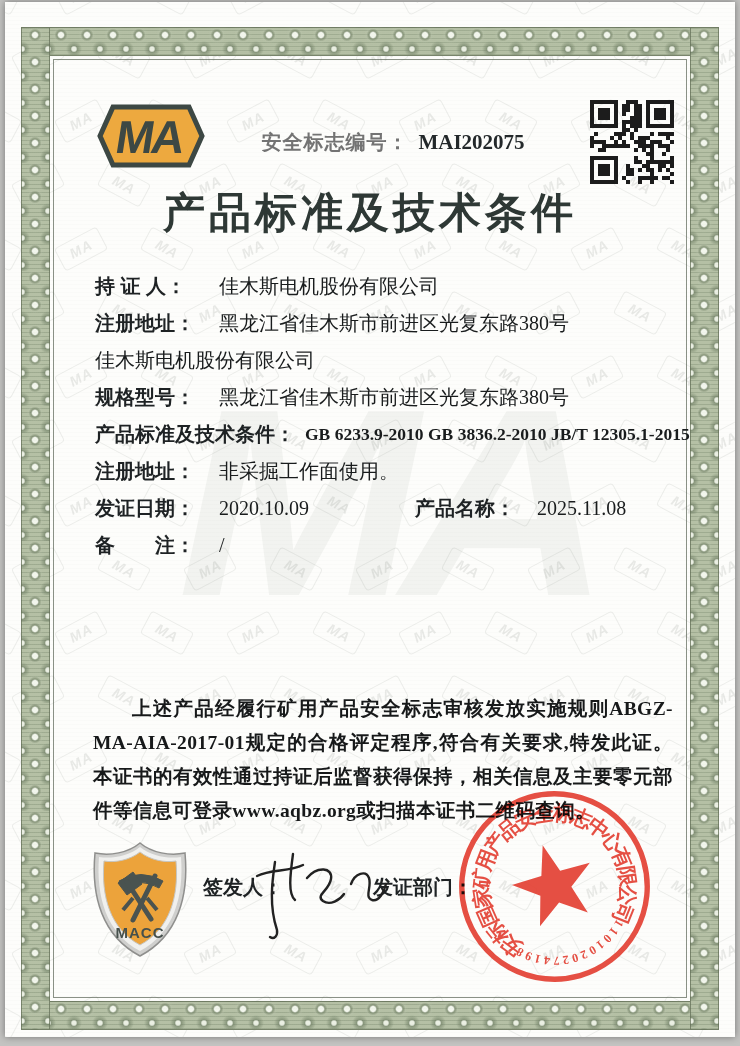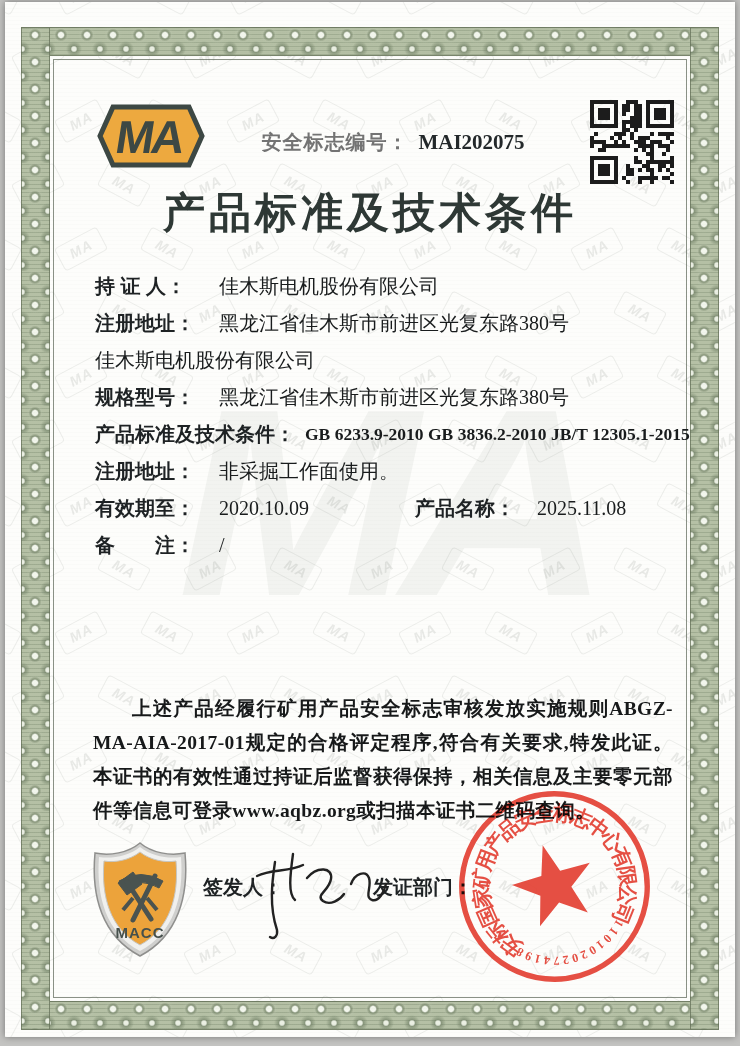--- a/index.html
+++ b/index.html
@@ -498,21 +498,21 @@
         </div>
         <div class="row">
           <span class="flabel wide">产品标准及技术条件：</span>
           <span class="fvalue small">GB 6233.9-2010 GB 3836.2-2010 JB/T 12305.1-2015</span>
         </div>
         <div class="row">
           <span class="flabel">注册地址：</span>
           <span class="fvalue">非采掘工作面使用。</span>
         </div>
         <div class="row">
-          <span class="flabel">有效期至：</span>
+          <span class="flabel">发证日期：</span>
           <span class="fvalue" style="width:170px">2020.10.09</span>
           <span class="gap"></span>
           <span class="flabel" style="flex:0 0 auto;margin-right:22px">产品名称：</span>
           <span class="fvalue">2025.11.08</span>
         </div>
         <div class="row">
           <span class="flabel">备　　注：</span>
           <span class="fvalue">/</span>
         </div>
       </div>

